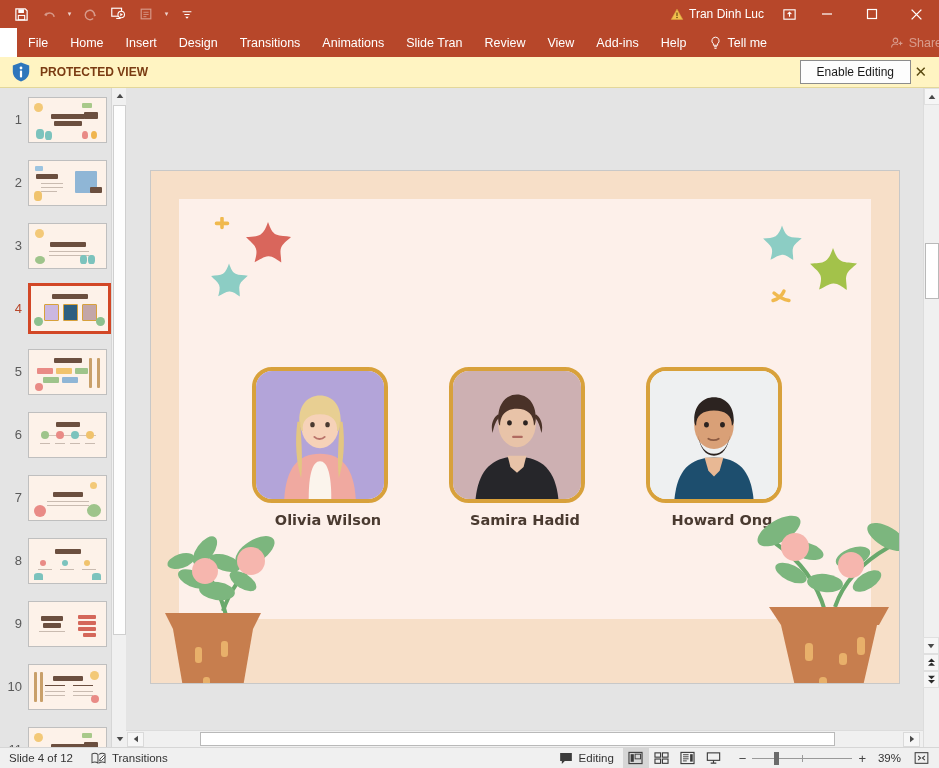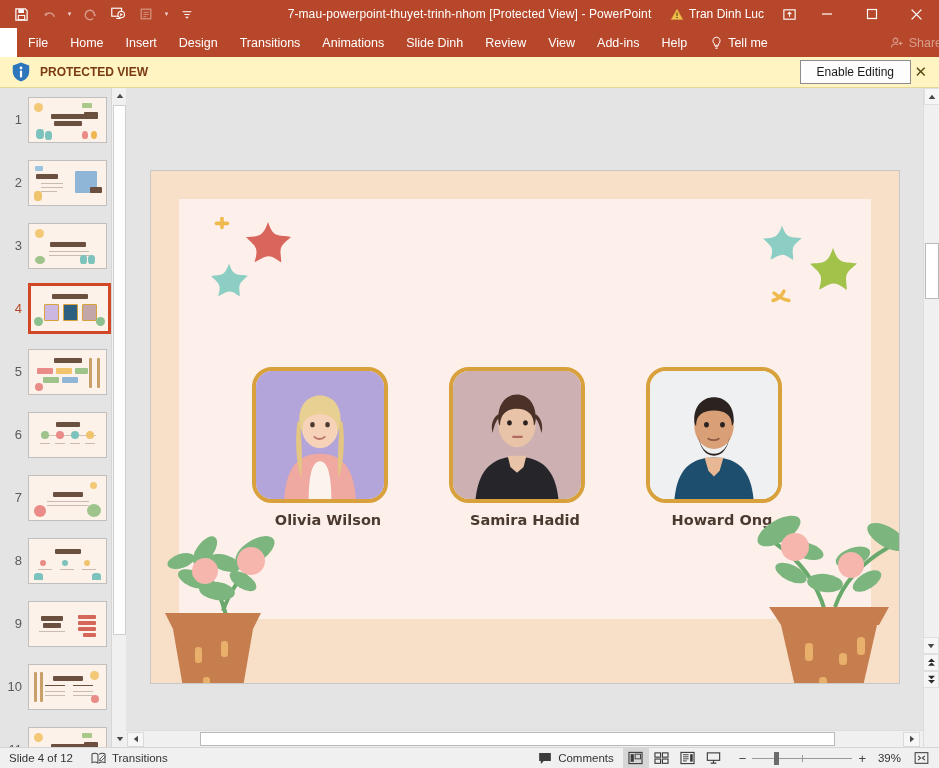--- a/index.html
+++ b/index.html
@@ -278,21 +278,20 @@
             <path d="M5 6h6M5 8.5h6M5 11h3.5" stroke="#fff" stroke-width="1"></path>
           </svg>
       </div>
       <div class="qat-caret">▾</div>
       <div class="qat-btn">
         <svg width="14" height="14" viewBox="0 0 16 16">
             <path d="M3 5.5h10M5 8.5h6M7.2 11.6l.8 1 .8-1z" stroke="#fff" stroke-width="1.2" fill="#fff"></path>
           </svg>
       </div>
     </div>
-    <div class="title-text">7-mau-powerpoint-thuyet-trinh-nhom [Protected View]  -  PowerPoint</div>
     <div class="tb-right">
       <div class="acct">
         <svg class="warn-ico" viewBox="0 0 16 16">
             <path d="M8 1.5L15 14H1z" fill="#f2c14e" stroke="#d9a441" stroke-width=".8"></path>
             <path d="M8 5.6v4.2" stroke="#5a3d0a" stroke-width="1.3"></path>
             <circle cx="8" cy="11.7" r=".9" fill="#5a3d0a"></circle>
           </svg>
         <span>Tran Dinh Luc</span>
       </div>
       <div class="ribbon-disp">
@@ -319,21 +318,21 @@
     </div>
   </div>
 
   <div class="ribbonbar">
     <div class="rtab">File</div>
     <div class="rtab">Home</div>
     <div class="rtab">Insert</div>
     <div class="rtab">Design</div>
     <div class="rtab">Transitions</div>
     <div class="rtab">Animations</div>
-    <div class="rtab">Slide Dinh</div>
+    <div class="rtab">Slide Tran</div>
     <div class="rtab">Review</div>
     <div class="rtab">View</div>
     <div class="rtab">Add-ins</div>
     <div class="rtab">Help</div>
     <div class="tellme">
       <svg width="13" height="14" viewBox="0 0 14 16">
           <path d="M7 1.3a4.2 4.2 0 0 0-2.4 7.6v1.7h4.8V8.9A4.2 4.2 0 0 0 7 1.3z" fill="none" stroke="#fff" stroke-width="1.1"></path>
           <path d="M5.2 12.3h3.6M5.8 14.1h2.4" stroke="#fff" stroke-width="1.1"></path>
         </svg>
       <span>Tell me</span>
@@ -735,21 +734,21 @@
         <path d="M13.6 3.6l1.6 1.6-4 4-2 .4.4-2z" fill="#fff" stroke="#444" stroke-width="1"></path>
       </svg>
       <span>Transitions</span>
     </div>
 
     <div class="sb-right">
       <div class="sb-item">
         <svg width="14" height="13" viewBox="0 0 15 14">
           <path d="M1.2 1.2h12.6v8.4H6.2L3 13V9.6H1.2z" fill="#3b3b3b"></path>
         </svg>
-        <span>Comments</span>
+        <span>Editing</span>
       </div>
 
       <div class="view-btn active">
         <svg width="15" height="14" viewBox="0 0 16 15">
           <rect x="1" y="1.5" width="14" height="12" fill="none" stroke="#3b3b3b" stroke-width="1.2"></rect>
           <rect x="2.8" y="3.4" width="3.4" height="8.2" fill="#3b3b3b"></rect>
           <rect x="7.6" y="3.4" width="5.8" height="5" fill="none" stroke="#3b3b3b" stroke-width="1"></rect>
         </svg>
       </div>
       <div class="view-btn">

